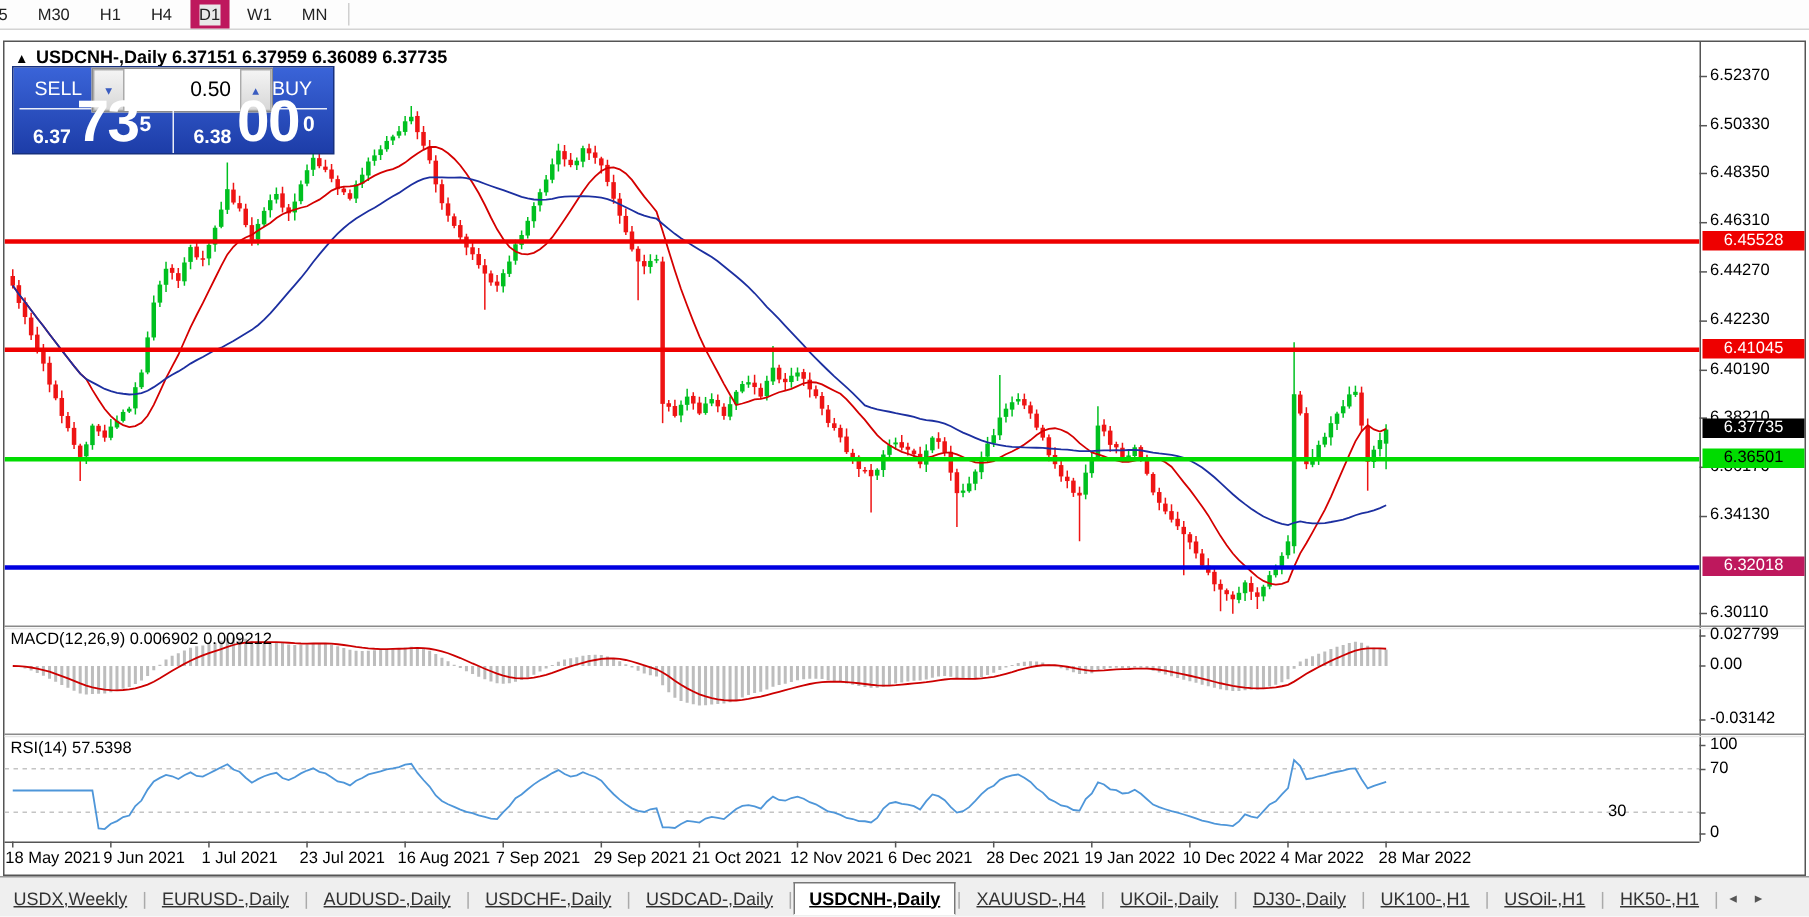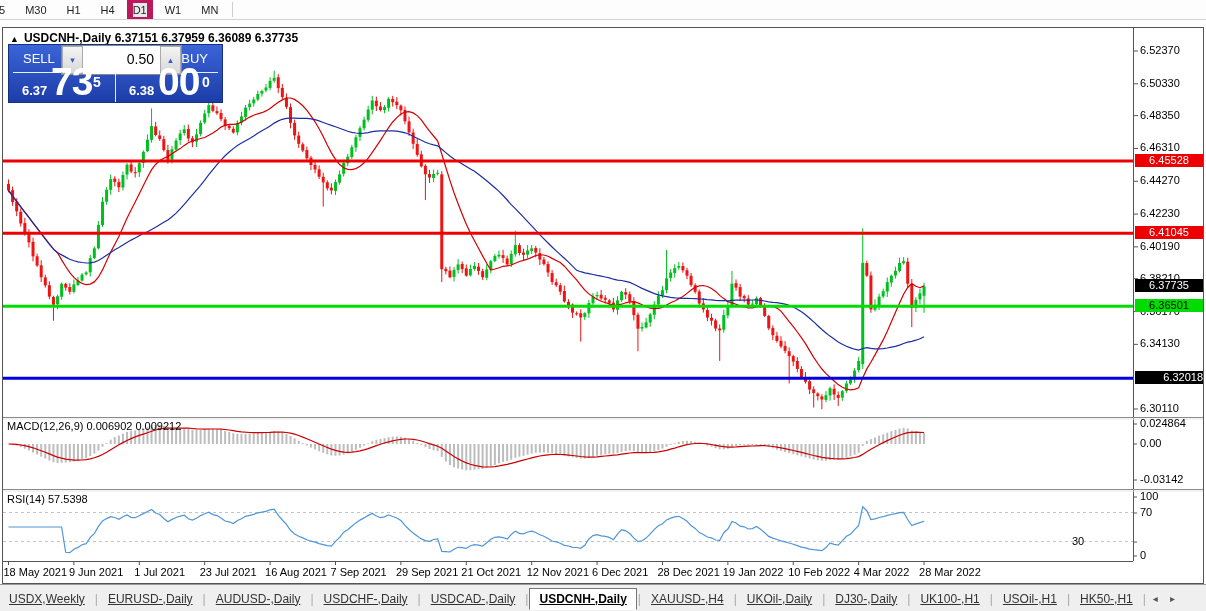--- a/index.html
+++ b/index.html
@@ -856,47 +856,47 @@
       <div class="axis-label" style="left: 1140px; top: 76.8086px;">6.50330</div>
       <div class="axis-label" style="left: 1140px; top: 108.652px;">6.48350</div>
       <div class="axis-label" style="left: 1140px; top: 141.461px;">6.46310</div>
       <div class="axis-label" style="left: 1140px; top: 174.27px;">6.44270</div>
       <div class="axis-label" style="left: 1140px; top: 207.078px;">6.42230</div>
       <div class="axis-label" style="left: 1140px; top: 239.887px;">6.40190</div>
       <div class="axis-label" style="left: 1140px; top: 271.73px;">6.38210</div>
       <div class="axis-label" style="left: 1140px; top: 304.539px;">6.36170</div>
       <div class="axis-label" style="left: 1140px; top: 337.348px;">6.34130</div>
       <div class="axis-label" style="left: 1140px; top: 402px;">6.30110</div>
-      <div class="axis-label" style="left: 1140px; top: 417px;">0.024864</div>
+      <div class="axis-label" style="left: 1140px; top: 417px;">0.027799</div>
       <div class="axis-label" style="left: 1140px; top: 437px;">0.00</div>
       <div class="axis-label" style="left: 1140px; top: 473px;">-0.03142</div>
       <div class="axis-label" style="left: 1140px; top: 490px;">100</div>
       <div class="axis-label" style="left: 1140px; top: 506px;">70</div>
       <div class="axis-label" style="left: 1072px; top: 535px;">30</div>
       <div class="axis-label" style="left: 1140px; top: 549px;">0</div>
       <div class="date-label" style="left: 3.5px;">18 May 2021</div>
       <div class="date-label" style="left: 68.8968px;">9 Jun 2021</div>
       <div class="date-label" style="left: 134.294px;">1 Jul 2021</div>
       <div class="date-label" style="left: 199.69px;">23 Jul 2021</div>
       <div class="date-label" style="left: 265.087px;">16 Aug 2021</div>
       <div class="date-label" style="left: 330.484px;">7 Sep 2021</div>
       <div class="date-label" style="left: 395.881px;">29 Sep 2021</div>
       <div class="date-label" style="left: 461.278px;">21 Oct 2021</div>
       <div class="date-label" style="left: 526.674px;">12 Nov 2021</div>
       <div class="date-label" style="left: 592.071px;">6 Dec 2021</div>
       <div class="date-label" style="left: 657.468px;">28 Dec 2021</div>
       <div class="date-label" style="left: 722.865px;">19 Jan 2022</div>
-      <div class="date-label" style="left: 788.262px;">10 Feb 2022</div>
+      <div class="date-label" style="left: 788.262px;">10 Dec 2022</div>
       <div class="date-label" style="left: 853.658px;">4 Mar 2022</div>
       <div class="date-label" style="left: 919.055px;">28 Mar 2022</div>
       <div class="badge" style="top: 154.038px; background: rgb(238, 0, 0); color: rgb(255, 255, 255);">6.45528</div>
       <div class="badge" style="top: 226.136px; background: rgb(238, 0, 0); color: rgb(255, 255, 255);">6.41045</div>
       <div class="badge" style="top: 279.37px; background: rgb(0, 0, 0); color: rgb(255, 255, 255);">6.37735</div>
       <div class="badge" style="top: 299.216px; background: rgb(0, 220, 0); color: rgb(0, 0, 0);">6.36501</div>
-      <div class="badge" style="top: 371.314px; background: #000000; color: rgb(255, 255, 255); text-align: right;">6.32018</div>
+      <div class="badge" style="top: 371.314px; background: #be185d; color: rgb(255, 255, 255);">6.32018</div>
     </div>
 
   <div id="tab-bar">
       <div class="tab">USDX,Weekly</div>
       <span class="tab-sep">|</span>
       <div class="tab">EURUSD-,Daily</div>
       <span class="tab-sep">|</span>
       <div class="tab">AUDUSD-,Daily</div>
       <span class="tab-sep">|</span>
       <div class="tab">USDCHF-,Daily</div>

